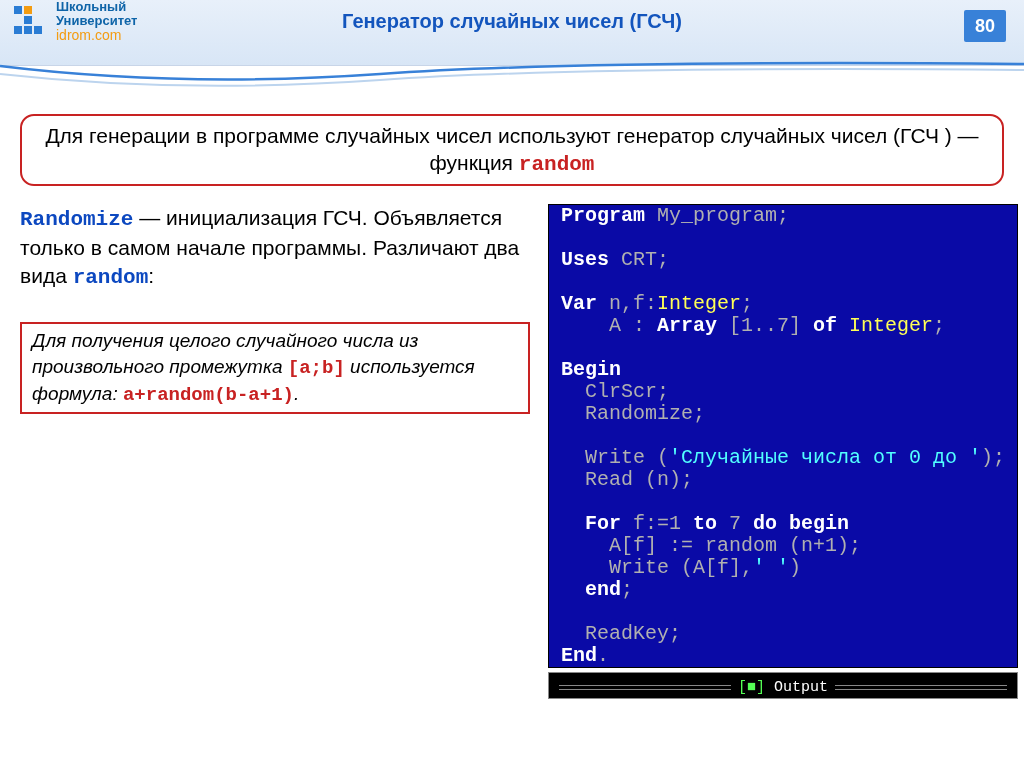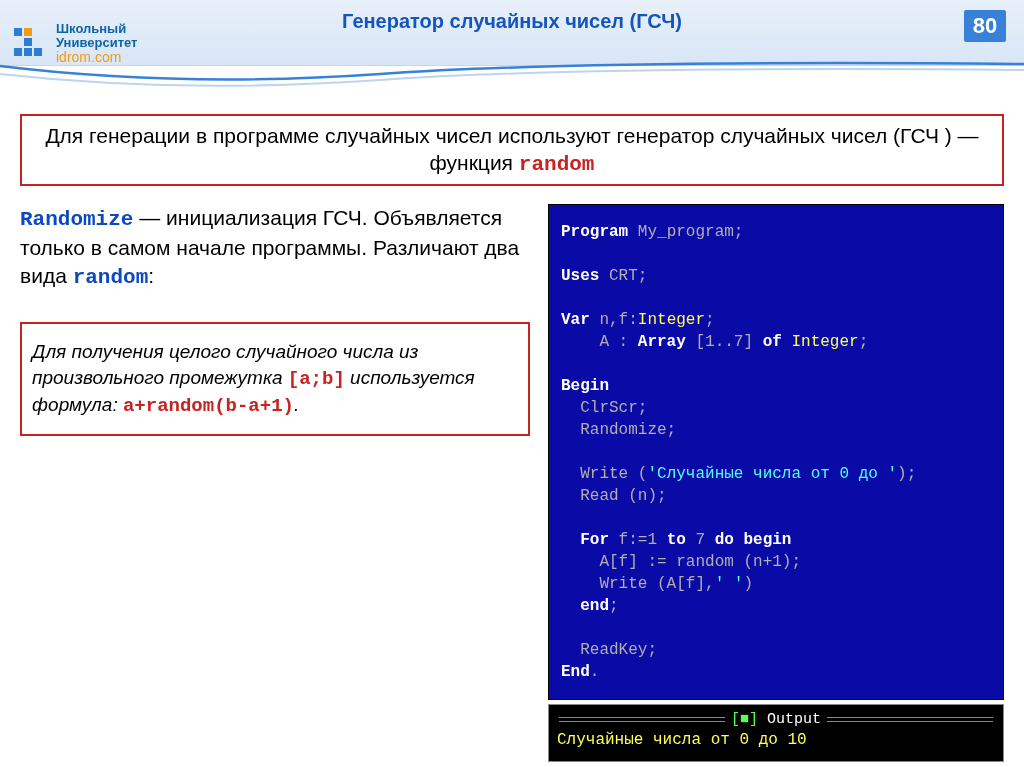--- a/index.html
+++ b/index.html
@@ -11,21 +11,21 @@
     position: relative;
     overflow: hidden;
   }
   .header {
     width: 100%;
     height: 66px;
     background: linear-gradient(#e8f0fa, #d8e6f6);
     border-bottom: 1px solid #c8d5e8;
     position: relative;
     display: flex;
-    align-items: flex-end;
+    align-items: flex-start;
   }
   .logo-area {
     display: flex;
     align-items: center;
     padding-left: 10px;
   }
   .logo-icon {
     width: 40px;
     height: 40px;
     margin-right: 6px;
@@ -47,37 +47,37 @@
     color: #1355bd;
   }
   .page-num {
     position: absolute;
     right: 18px;
     top: 10px;
     width: 42px;
     height: 32px;
     background: #3881d8;
     color: #fff;
-    font-size: 22px;
+    font-size: 18px;
     font-weight: bold;
     text-align: center;
     line-height: 32px;
     border-radius: 2px;
   }
   .curve {
     position: absolute;
     top: 60px;
     left: 0;
     width: 100%;
     height: 36px;
   }
   .intro-box {
     margin: 48px 20px 0 20px;
     border: 2px solid #c82222;
-    border-radius: 0;
+    border-radius: 14px;
     padding: 6px 12px;
     font-size: 21px;
     line-height: 27px;
     text-align: center;
   }
   .intro-box .mono { font-family: "Courier New", monospace; color: #c82222; font-weight: bold; }
   .content {
     display: flex;
     margin: 18px 20px 0 20px;
     gap: 18px;
@@ -87,50 +87,50 @@
     font-size: 21px;
     line-height: 28px;
     color: #000;
   }
   .left p { margin-bottom: 18px; }
   .mono-blue { font-family: "Courier New", monospace; color: #0c48c0; font-weight: bold; }
   .mono-red { font-family: "Courier New", monospace; color: #c82222; font-weight: bold; }
   .bold { font-weight: bold; }
   .formula-box {
     border: 2px solid #c82222;
-    padding: 15px 10px;
+    padding: 4px 10px;
     font-size: 19px;
     font-style: italic;
     line-height: 26px;
     margin-top: 30px;
   }
   .right {
     flex: 1;
   }
   .code-window {
     background: #0a0aa6;
     color: #b0b0b0;
     font-family: "Courier New", monospace;
-    font-size: 16px;
+    font-size: 20px;
     line-height: 22px;
-    padding: 16px 12px;
+    padding: 0 12px;
     min-height: 432px;
     border: 1px solid #000;
     white-space: pre;
   }
   .kw { color: #ffffff; font-weight: bold; }
   .ty { color: #ffff55; }
   .str { color: #52ffff; }
   .output-window {
     background: #000;
     color: #ffff55;
     font-family: "Courier New", monospace;
     font-size: 16px;
     line-height: 21px;
-    padding: 4px 8px 10px 8px;
+    padding: 4px 8px 0 8px;
     border: 1px solid #888;
     margin-top: 4px;
   }
   .out-title {
     text-align: center;
     color: #fff;
     position: relative;
     font-size: 15px;
   }
   .out-title::before, .out-title::after {
@@ -207,16 +207,15 @@
 <span>  </span><span class="kw">For</span><span> f:=1 </span><span class="kw">to</span><span> 7 </span><span class="kw">do</span><span> </span><span class="kw">begin</span>
 <span>    A[f] := random (n+1);</span>
 <span>    Write (A[f],</span><span class="str">' '</span><span>)</span>
 <span>  </span><span class="kw">end</span><span>;</span>
 
 <span>  ReadKey;</span>
 <span class="kw">End</span><span>.</span></div>
 
     <div class="output-window">
       <div class="out-title"><span class="greensq">[■]</span><span style="color:#fff"> Output </span></div>
-      <div>Случайные числа от 0 до 10</div>
     </div>
   </div>
 </div>
 
 </body></html>

